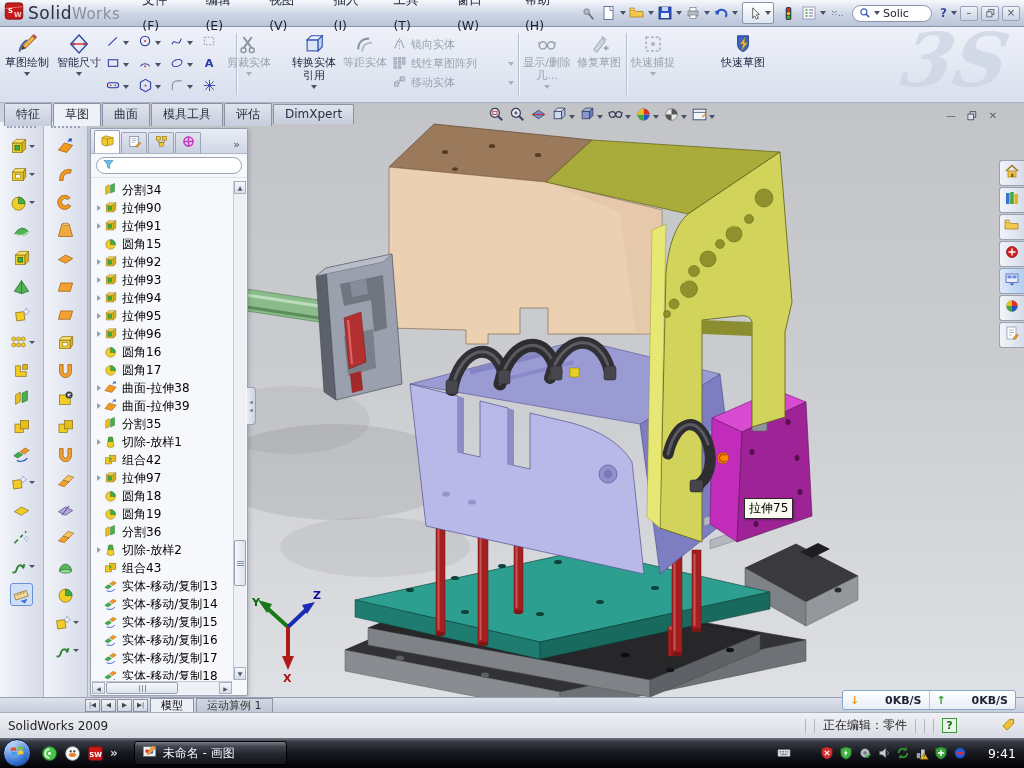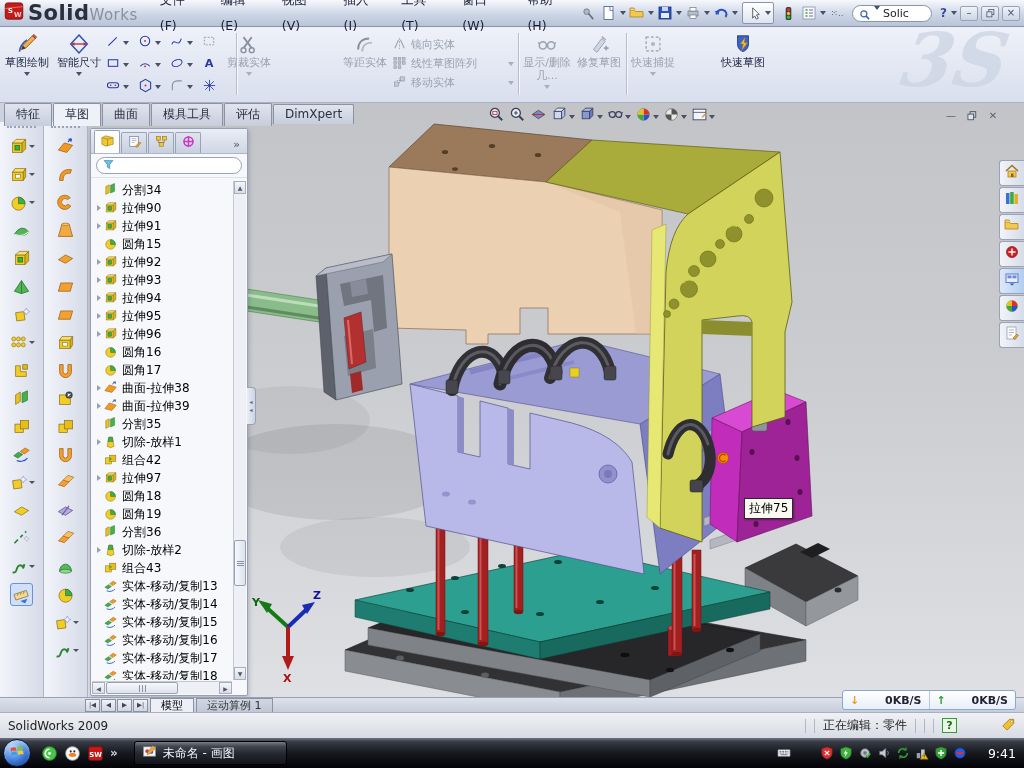--- a/index.html
+++ b/index.html
@@ -1,29 +1,29 @@
 <!DOCTYPE html>
 <html><head>
 <meta charset="utf-8">
 <style>
 *{margin:0;padding:0;box-sizing:border-box}
 body{width:1024px;height:768px;overflow:hidden;font-family:"DejaVu Sans","Liberation Sans",sans-serif;cursor:default}
 #app{position:relative;width:1024px;height:768px;background:#ccd2e0;overflow:hidden}
 
 #titlebar{position:absolute;left:0;top:0;width:1024px;height:27px;background:linear-gradient(#f6f8fc,#cdd6e6 55%,#b9c4d8);border-bottom:1px solid #8a94aa;display:flex;align-items:center;z-index:30}
 #logo{display:flex;align-items:center;gap:4px;padding:0 10px 0 4px}
-#logo .lb{font-size:21px;font-weight:bold;color:#2a2f3a;letter-spacing:.5px}
+#logo .lb{font-size:17px;font-weight:normal;color:#2a2f3a;letter-spacing:.5px}
 #logo .ll{font-size:15px;color:#8a8f9a;letter-spacing:.5px}
 #menus{display:flex}
 .menu-item{padding:0 12px;font-size:12.5px;color:#1a1f35;line-height:26px}
 #tbar{margin-left:auto;display:flex;align-items:center;gap:1px;padding-right:4px}
 .ti{width:20px;height:20px;display:flex;align-items:center;justify-content:center}
 .caret-dn{width:0;height:0;border-left:3.5px solid transparent;border-right:3.5px solid transparent;border-top:4px solid #4a5166;display:inline-block}
 .selbox{display:flex;align-items:center;border:1px solid #8a94ac;border-radius:2px;background:linear-gradient(#fff,#dde4f0);padding:0 2px;margin:0 3px}
-.sbox{display:flex;background:#fff;border:1px solid #8a94ac;border-radius:9px;height:17px;padding:0 6px;margin:0 4px;gap:3px}
+.sbox{display:flex;align-items:center;background:#fff;border:1px solid #8a94ac;border-radius:9px;height:17px;padding:0 6px;margin:0 4px;gap:3px}
 .sbox input{width:42px;border:none;outline:none;font-size:11px;color:#223;background:transparent;font-family:inherit}
 .helpq{font-size:12px;font-weight:bold;color:#3a4a9a;padding:0 3px}
 .winb{width:18px;height:15px;display:flex;align-items:center;justify-content:center;border:1px solid #98a2b8;background:linear-gradient(#f0f3f8,#ccd4e4);border-radius:2px;margin-left:2px;font-size:10px;color:#4a5265;line-height:1}
 
 #cmdbar{position:absolute;left:0;top:27px;width:1024px;height:76px;background:linear-gradient(#eef1f8,#d9dfee);border-bottom:1px solid #aab2c4;z-index:29}
 .cm-btn{position:absolute;top:3px;height:70px;display:flex;flex-direction:column;align-items:center}
 .cm-ico{height:27px;display:flex;align-items:center}
 .cm-lbl{font-size:11px;line-height:1.18;text-align:center;color:#1c2340;width:100%}
 .cm-btn.dis .cm-lbl{color:#9aa2b0}
 .cm-btn .caret-dn{margin-top:2px}
@@ -498,20 +498,33 @@
       <span class="cm-ico">
           <svg width="22" height="22" viewBox="0 0 16 16">
             <path d="M4 3l6 8M10 3L4 11" stroke="#8a90a0" stroke-width="1.3"></path>
             <circle cx="4" cy="12.5" r="1.8" fill="none" stroke="#8a90a0" stroke-width="1"></circle>
             <circle cx="10" cy="12.5" r="1.8" fill="none" stroke="#8a90a0" stroke-width="1"></circle>
           </svg>
         </span>
       <span class="cm-lbl">剪裁实体</span>
         <span class="caret-dn"></span>
       </div>
+    <div class="cm-btn" style="left:290px;width:48px">
+      <span class="cm-ico">
+          <svg width="22" height="22" viewBox="0 0 16 16">
+            <g stroke="#3050b0" stroke-width="0.8">
+              <rect x="3" y="5" width="8" height="8" fill="#dce6f8"></rect>
+              <path d="M3 5l3-3h8l-3 3z" fill="#eef2fc"></path>
+              <path d="M11 13V5l3-3v8z" fill="#c6d4f0"></path>
+            </g>
+          </svg>
+        </span>
+      <span class="cm-lbl">转换实体引用</span>
+        <span class="caret-dn"></span>
+      </div>
     <div class="cm-btn dis" style="left:342px;width:46px">
       <span class="cm-ico">
           <svg width="22" height="22" viewBox="0 0 16 16">
             <path d="M3 12c0-5 3-8 8-8" fill="none" stroke="#8a90a0" stroke-width="1.4"></path>
             <path d="M6 13.5c0-4 2.5-6.5 7-6.5" fill="none" stroke="#b4bac6" stroke-width="1.4"></path>
           </svg>
         </span>
       <span class="cm-lbl">等距实体</span>
       </div>
     <div id="cm-stack">

